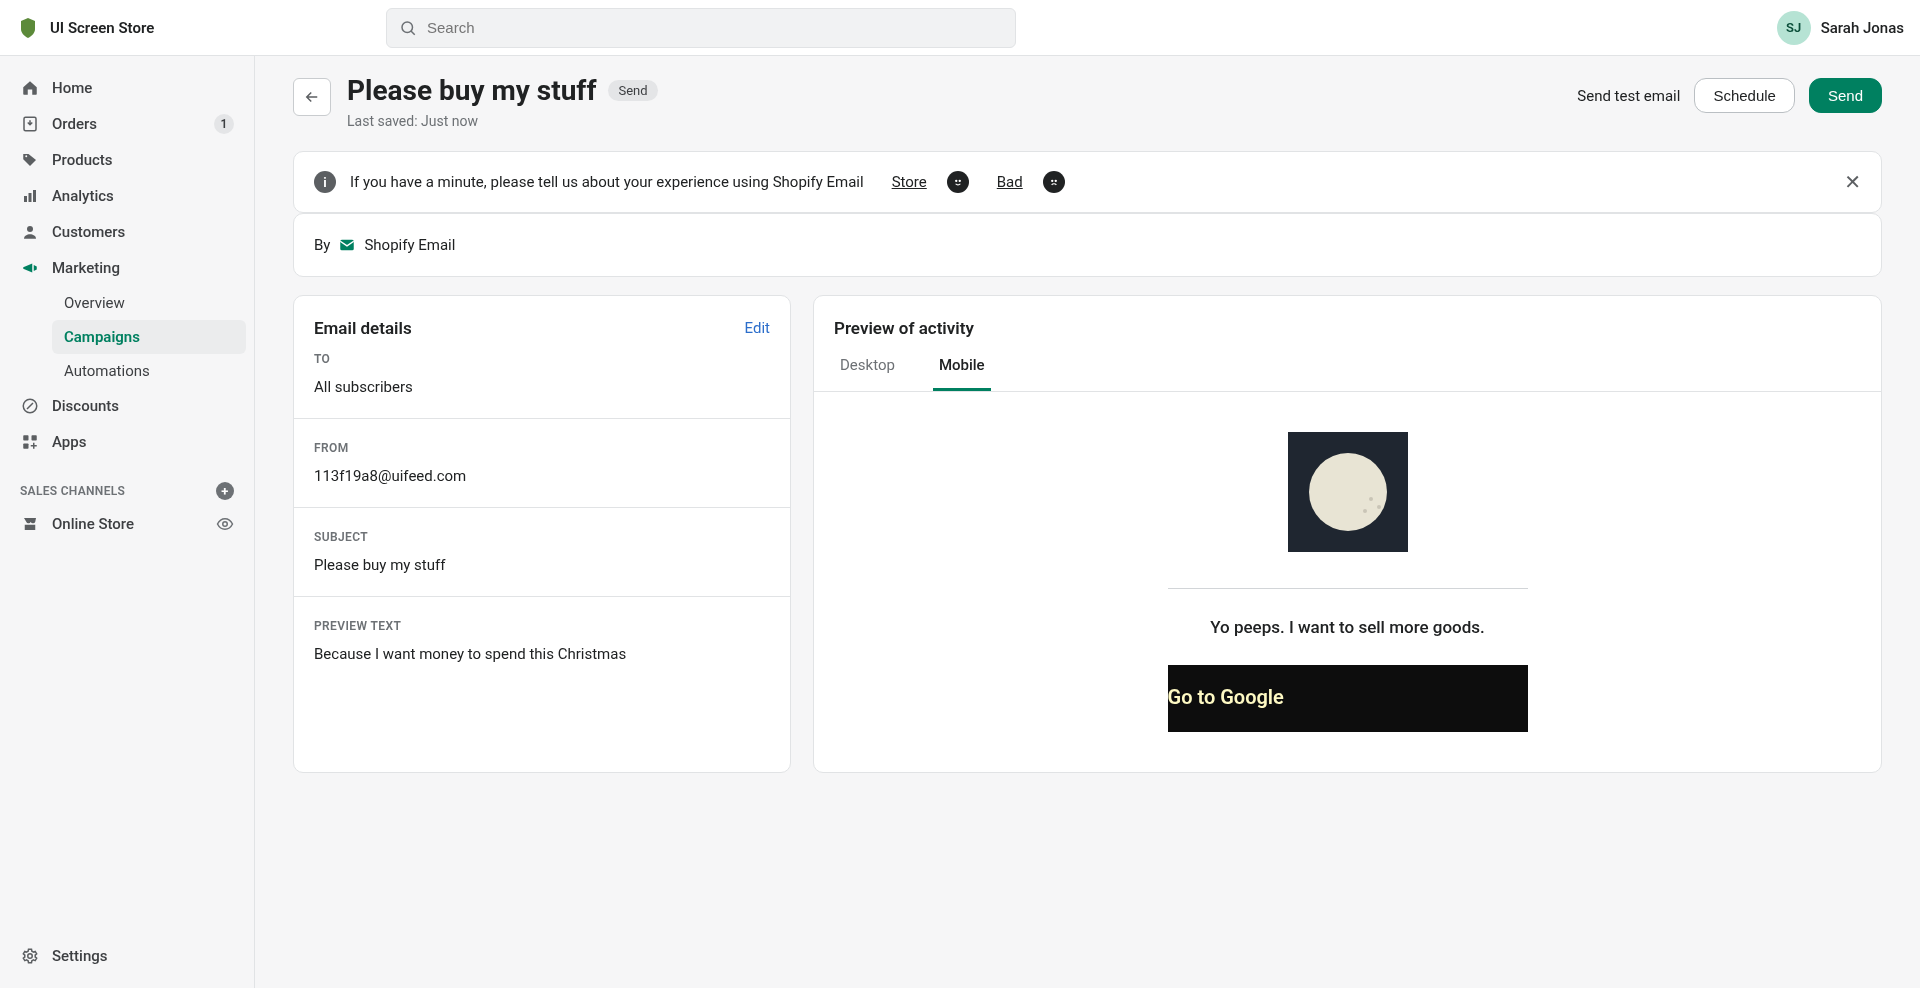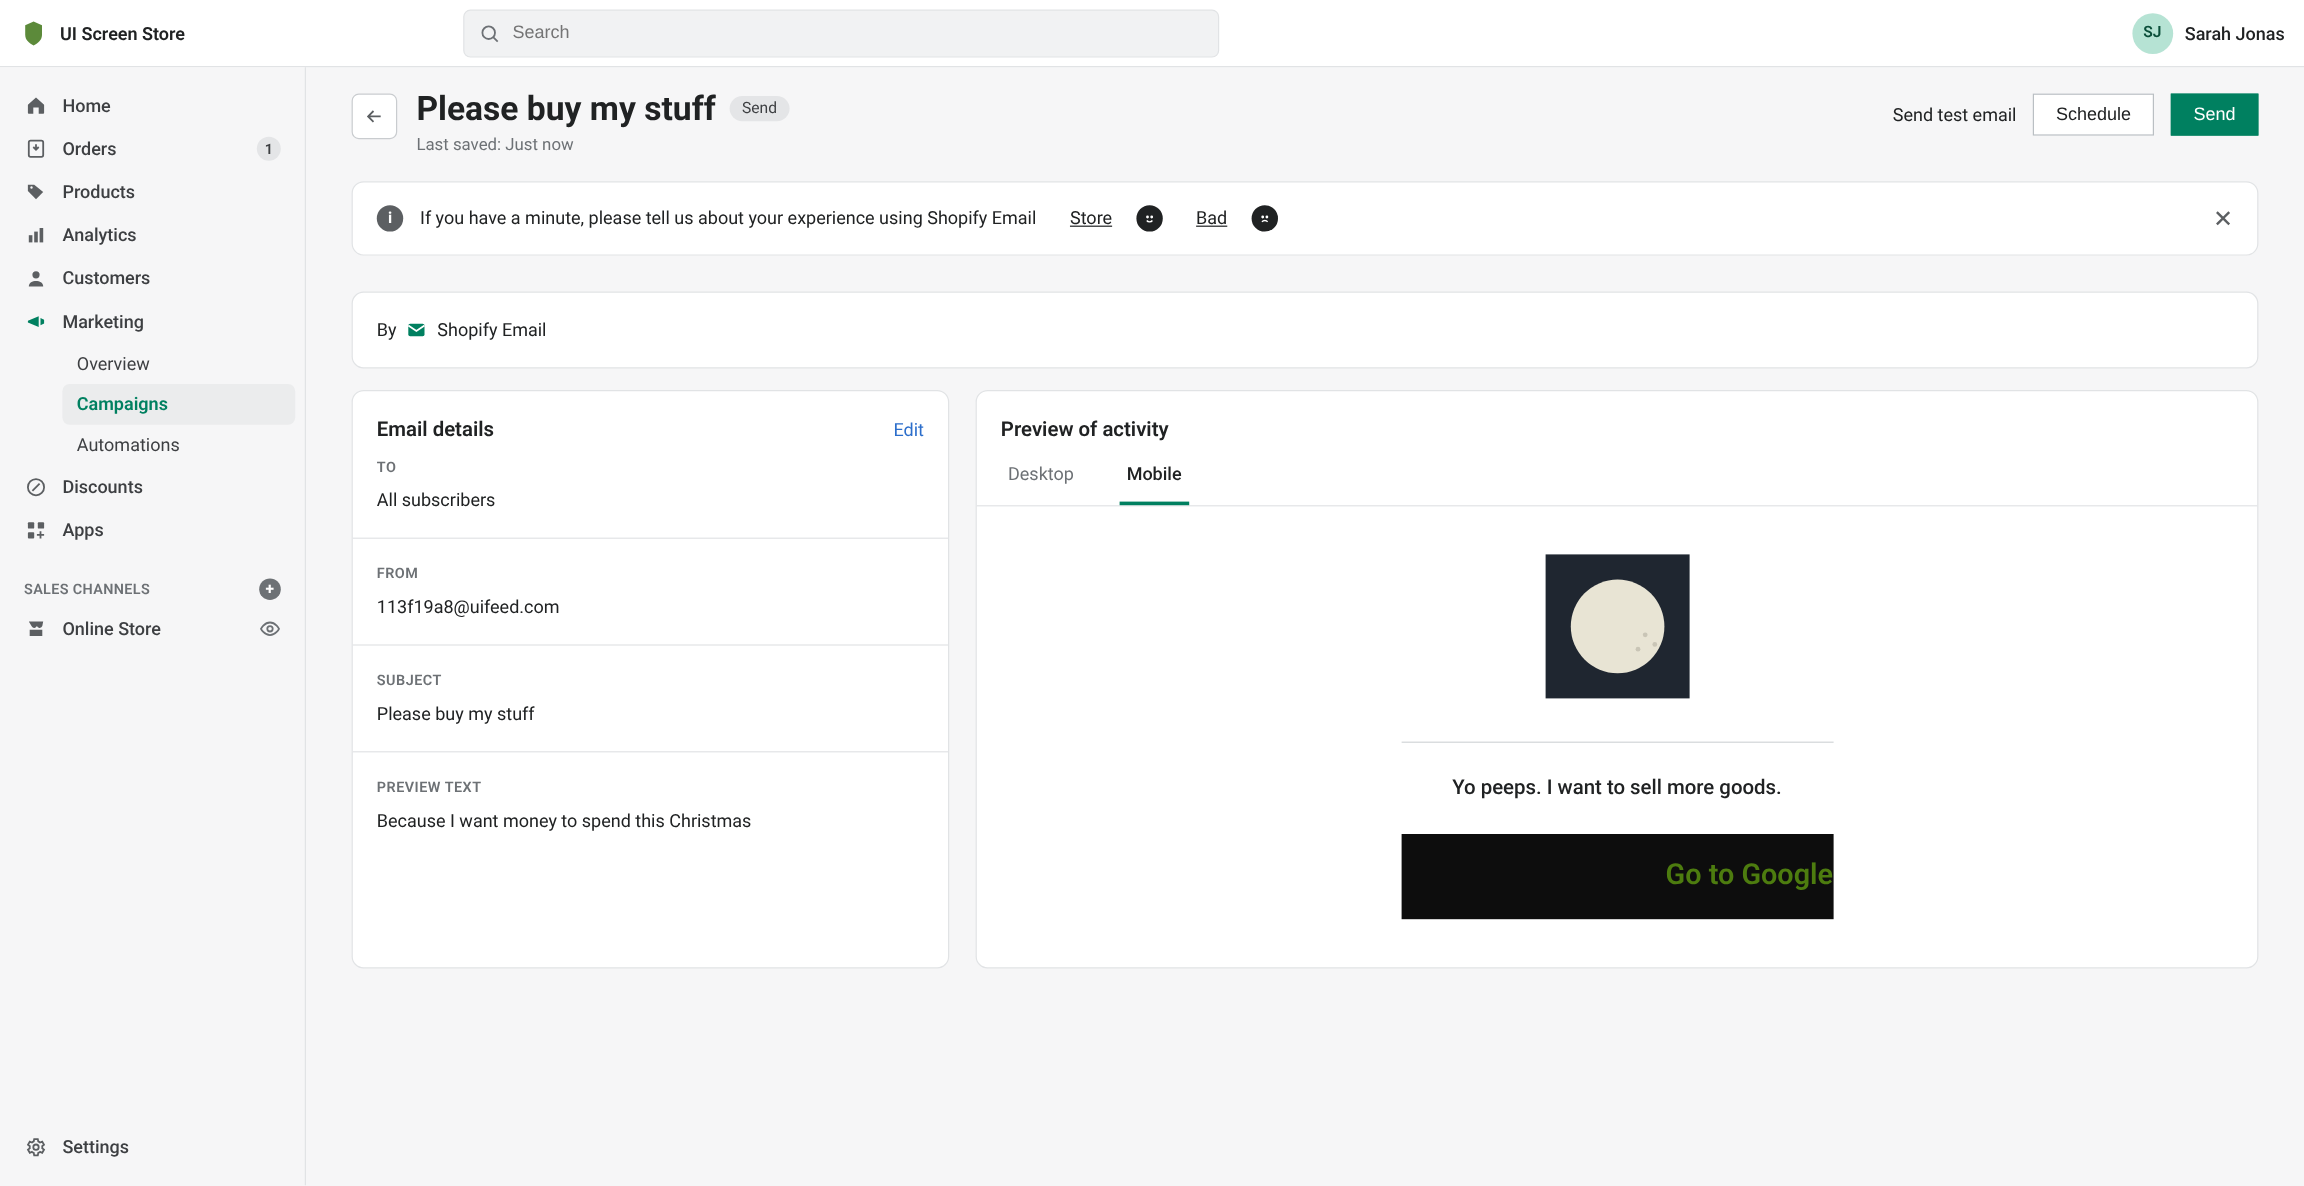--- a/index.html
+++ b/index.html
@@ -40,34 +40,34 @@
 .page-head { display:flex; align-items:flex-start; gap:16px; }
 .back-btn { width:38px; height:38px; border:1px solid #c9cccf; border-radius:6px; display:flex; align-items:center; justify-content:center; cursor:pointer; background:#fff; margin-top:4px; }
 .title-block { flex:0 0 auto; }
 .title-row { display:flex; align-items:center; gap:12px; }
 .page-title { font-size:28px; font-weight:700; }
 .draft-pill { background:#e4e5e7; color:#3d3f42; font-size:13px; padding:3px 10px; border-radius:12px; }
 .saved { color:#6d7175; font-size:14px; margin-top:6px; }
 .head-spacer { flex:1; }
 .head-actions { display:flex; align-items:center; gap:14px; margin-top:4px; }
 .link-action { color:#202223; font-size:15px; cursor:pointer; }
-.btn { border:1px solid #babfc3; background:#fff; color:#202223; padding:8px 18px; border-radius:0; font-size:15px; cursor:pointer; }
+.btn { border:1px solid #babfc3; background:#fff; color:#202223; padding:8px 18px; border-radius:12px; font-size:15px; cursor:pointer; }
 .btn.primary { background:#008060; border-color:#008060; color:#fff; font-weight:500; }
 
 
 .card { background:#fff; border:1px solid #e1e3e5; border-radius:10px; }
 .feedback { margin-top:22px; padding:18px 20px; display:flex; align-items:center; gap:14px; }
 .info-dot { width:22px; height:22px; border-radius:50%; background:#5c5f62; color:#fff; display:flex; align-items:center; justify-content:center; font-weight:700; font-size:13px; }
 .feedback-text { font-size:15px; color:#202223; }
 .fb-link { text-decoration:underline; margin-left:14px; font-size:15px; cursor:pointer; }
 .face { width:22px; height:22px; border-radius:50%; background:#202223; color:#fff; display:flex; align-items:center; justify-content:center; margin-left:6px; font-size:13px; }
 .fb-close { margin-left:auto; font-size:20px; color:#5c5f62; cursor:pointer; }
 
 
-.by-panel { margin-top:30px; padding:22px 20px; display:flex; align-items:center; gap:8px; font-size:15px; }
+.by-panel { margin-top:0; padding:22px 20px; display:flex; align-items:center; gap:8px; font-size:15px; }
 .mail-ico { width:18px; height:18px; color:#008060; }
 
 
 .cols { display:flex; gap:22px; margin-top:18px; }
 .col-left { flex:0 0 498px; }
 .col-right { flex:1; }
 
 .panel-head { display:flex; align-items:center; justify-content:space-between; padding:22px 20px 14px 20px; }
 .panel-title { font-size:17px; font-weight:600; }
 .edit-link { color:#2c6ecb; font-size:15px; cursor:pointer; }
@@ -83,21 +83,21 @@
 .tabs { display:flex; gap:32px; padding:0 20px; border-bottom:1px solid #e1e3e5; }
 .tab { padding:14px 6px; font-size:15px; color:#6d7175; cursor:pointer; border-bottom:3px solid transparent; }
 .tab.active { color:#202223; border-bottom-color:#008060; font-weight:500; }
 
 .preview-body { padding:40px 36px; display:flex; flex-direction:column; align-items:center; }
 .moon-box { width:120px; height:120px; background:#1f2630; display:flex; align-items:center; justify-content:center; }
 .moon { width:78px; height:78px; border-radius:50%; background:#e8e4d4; position:relative; }
 .moon::after { content:""; position:absolute; right:14px; bottom:30px; width:4px; height:4px; border-radius:50%; background:#c9c5b6; box-shadow: -6px 12px 0 #c9c5b6, 8px 8px 0 #c9c5b6; }
 .hr { width:360px; height:1px; background:#d2d5d8; margin:36px 0 28px 0; }
 .preview-text { font-size:17px; font-weight:500; margin-bottom:28px; text-align:center; }
-.cta { width:360px; background:#0d0d0d; color:#4d7c0f; font-size:24px; font-weight:600; text-align:right; padding:20px 0 23px 0; }
+.cta { width:360px; background:#0d0d0d; color:#fef9c3; font-size:20px; font-weight:600; text-align:left; padding:20px 0 23px 0; }
 
 svg { display:block; }
 </style>
 </head>
 <body>
 
 <div class="topbar">
   <div class="logo">
     <svg class="logo-mark" viewBox="0 0 24 24" fill="currentColor">
         <path d="M12 2 5 5v8c0 4 3 7 7 9 4-2 7-5 7-9V5l-7-3z"></path>

